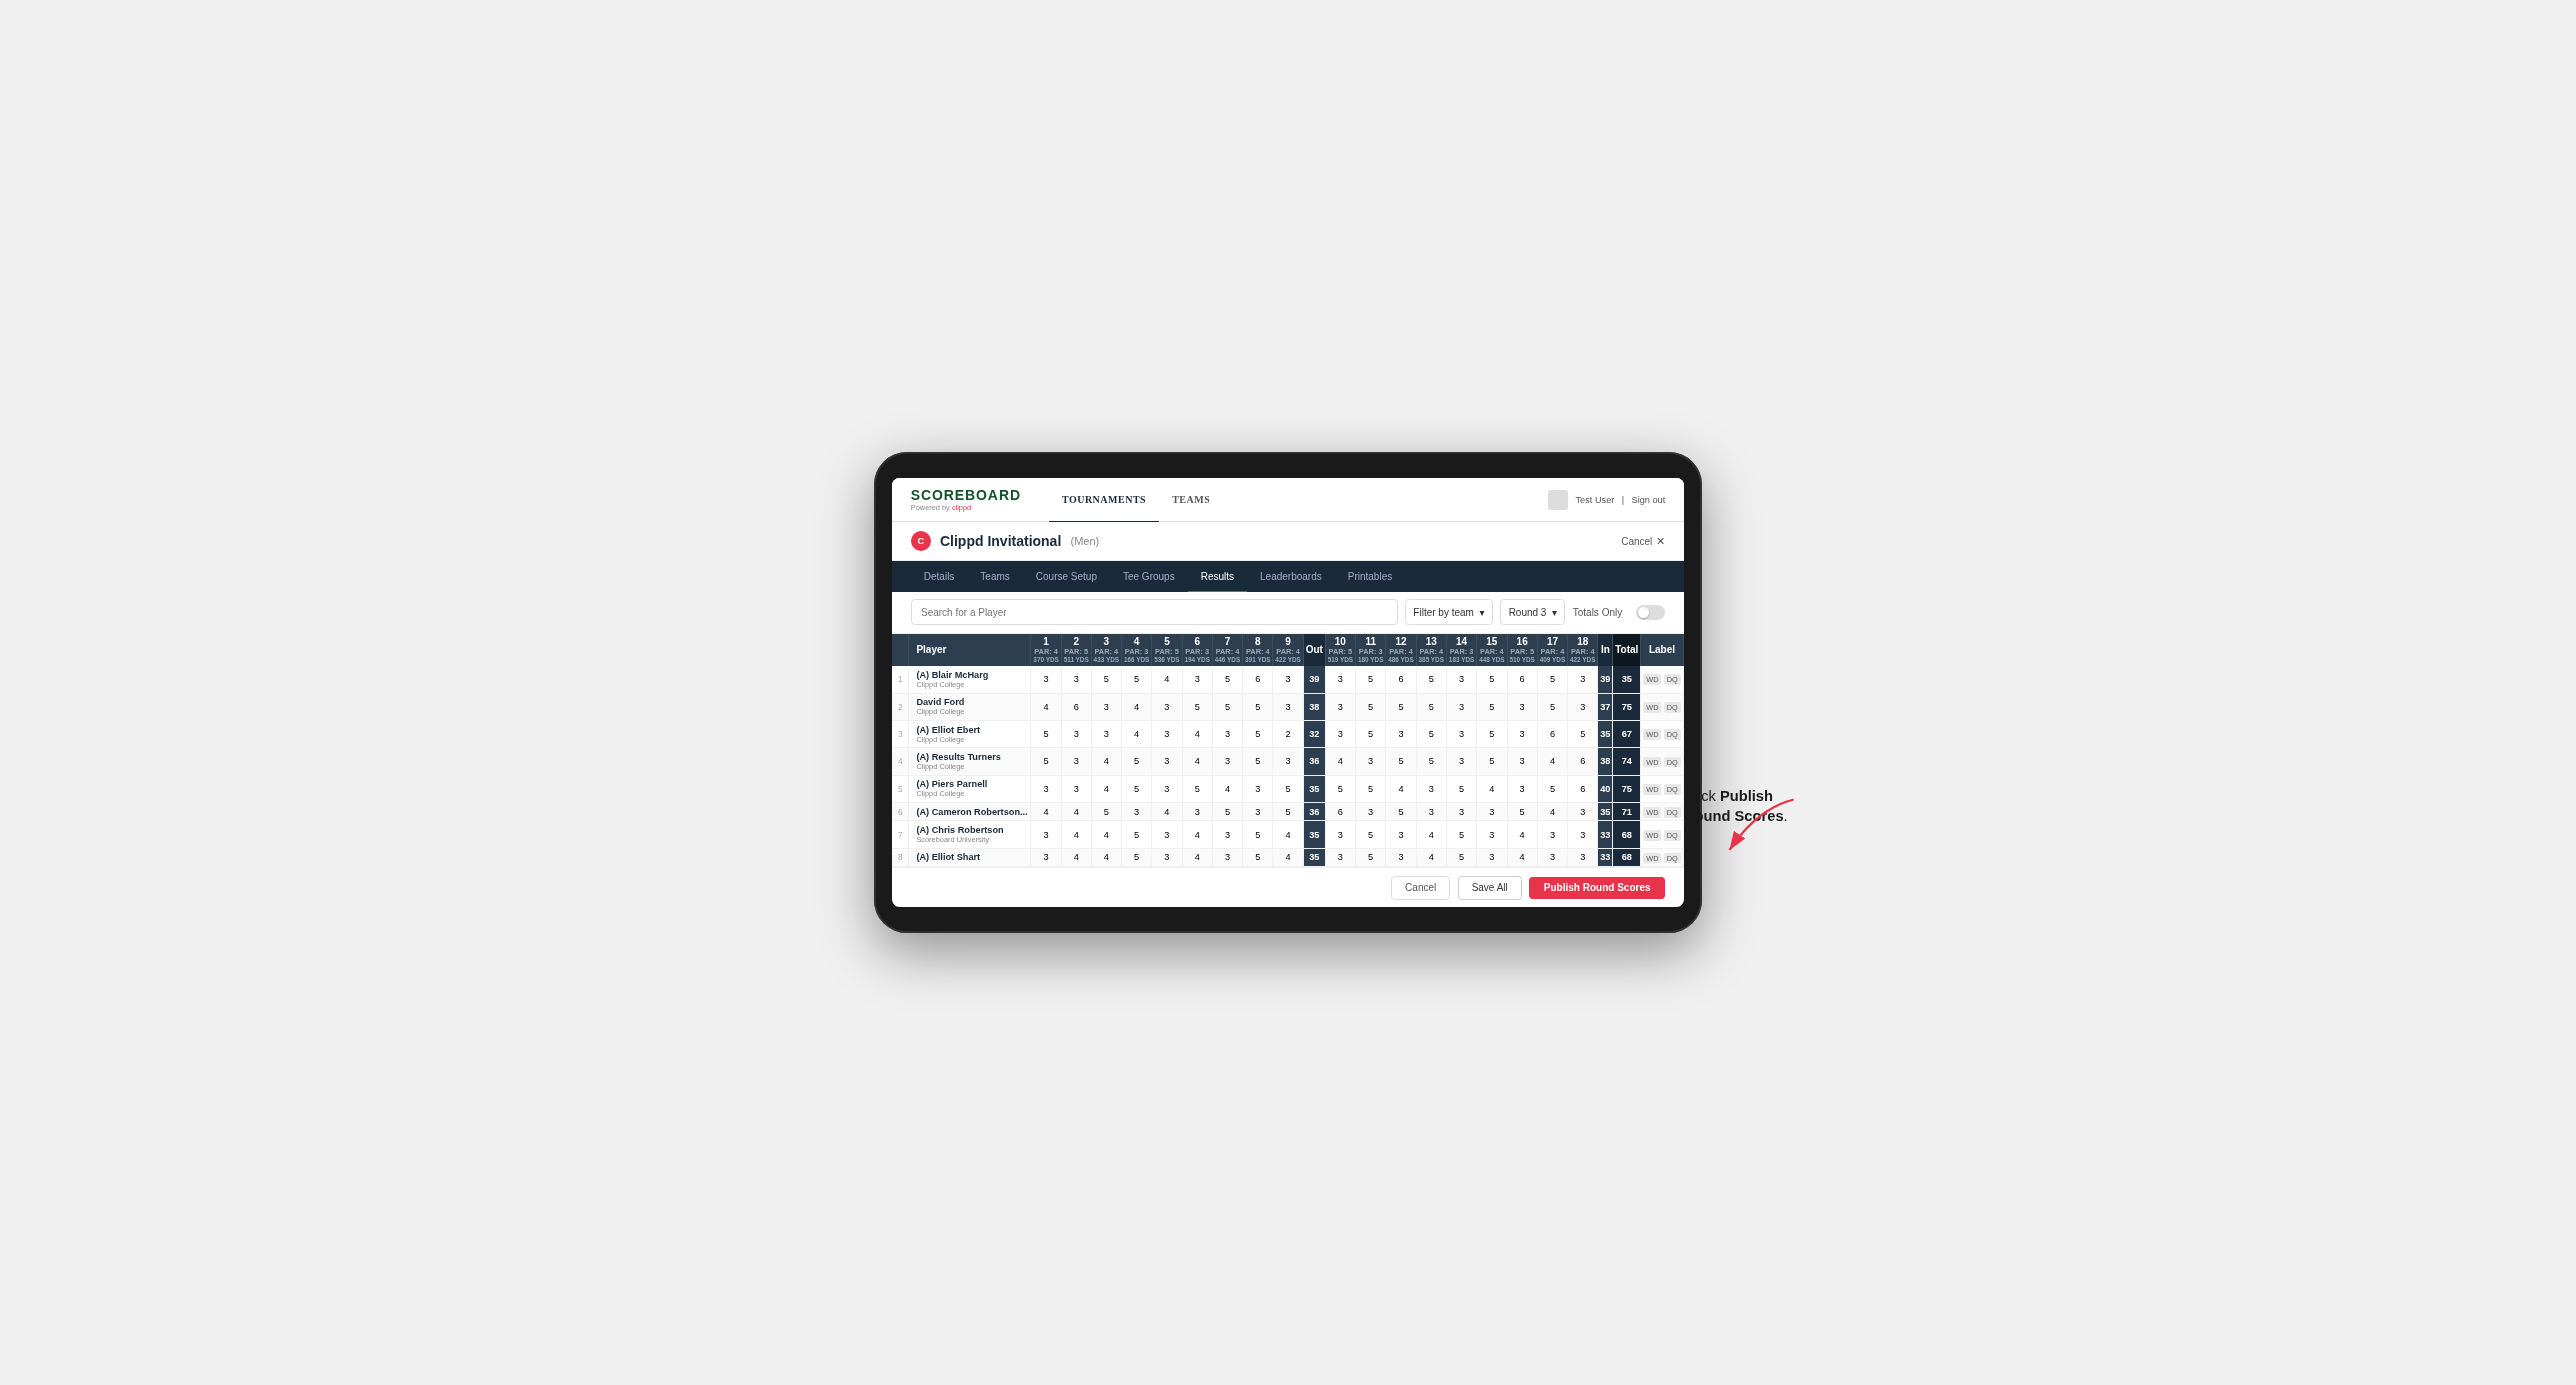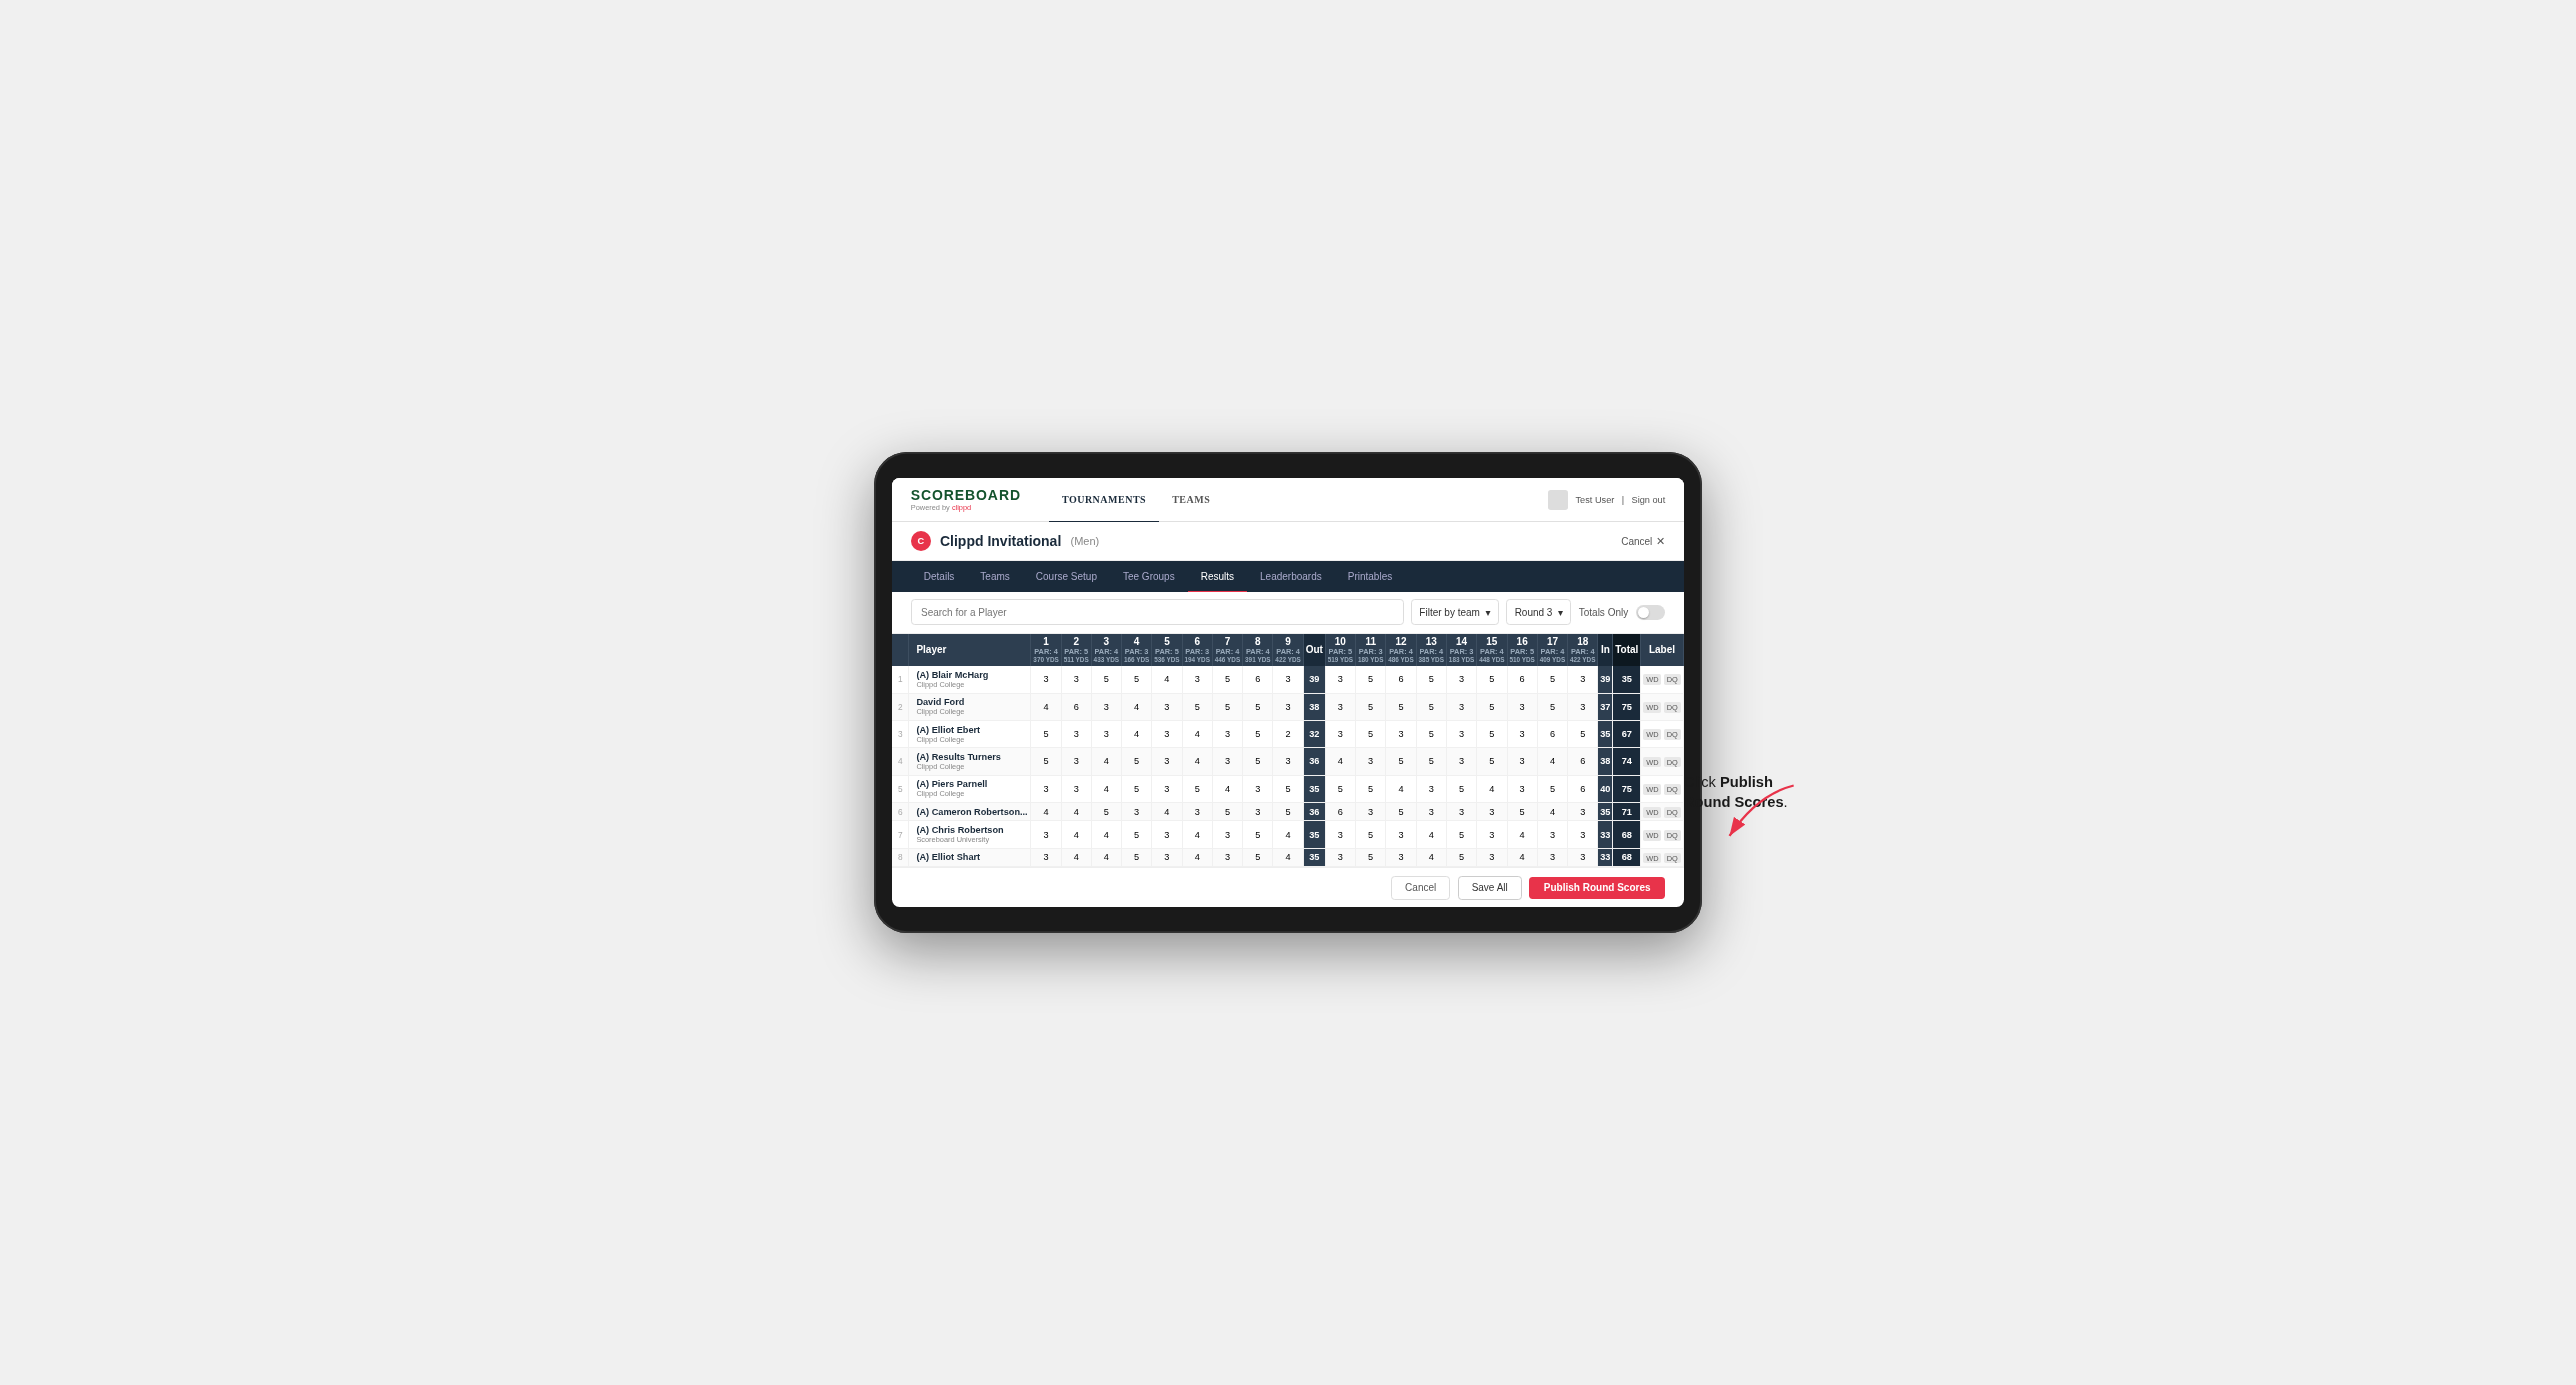--- a/index.html
+++ b/index.html
@@ -175,21 +175,21 @@
       background: #fff;
       cursor: pointer;
       display: flex;
       align-items: center;
       gap: 5.5px;
       white-space: nowrap;
     }
     .totals-toggle {
       display: flex;
       align-items: center;
-      gap: 8px;
+      gap: 14px;
       font-size: 10px;
       color: #555;
     }
     .toggle-switch {
       width: 29px;
       height: 14.7px;
       background: #ddd;
       border-radius: 7.4px;
       position: relative;
     }
@@ -322,21 +322,21 @@
       background: #e8334a;
       border: none;
       border-radius: 3.7px;
       cursor: pointer;
       font-weight: 600;
     }
     
     .annotation-wrapper {
       position: absolute;
       right: -184px;
-      bottom: 120px;
+      bottom: 106px;
       width: 202px;
     }
     .annotation-text {
       font-size: 14.7px;
       color: #1a1a1a;
       line-height: 1.4;
     }
     .annotation-text strong {
       font-weight: 900;
     }

